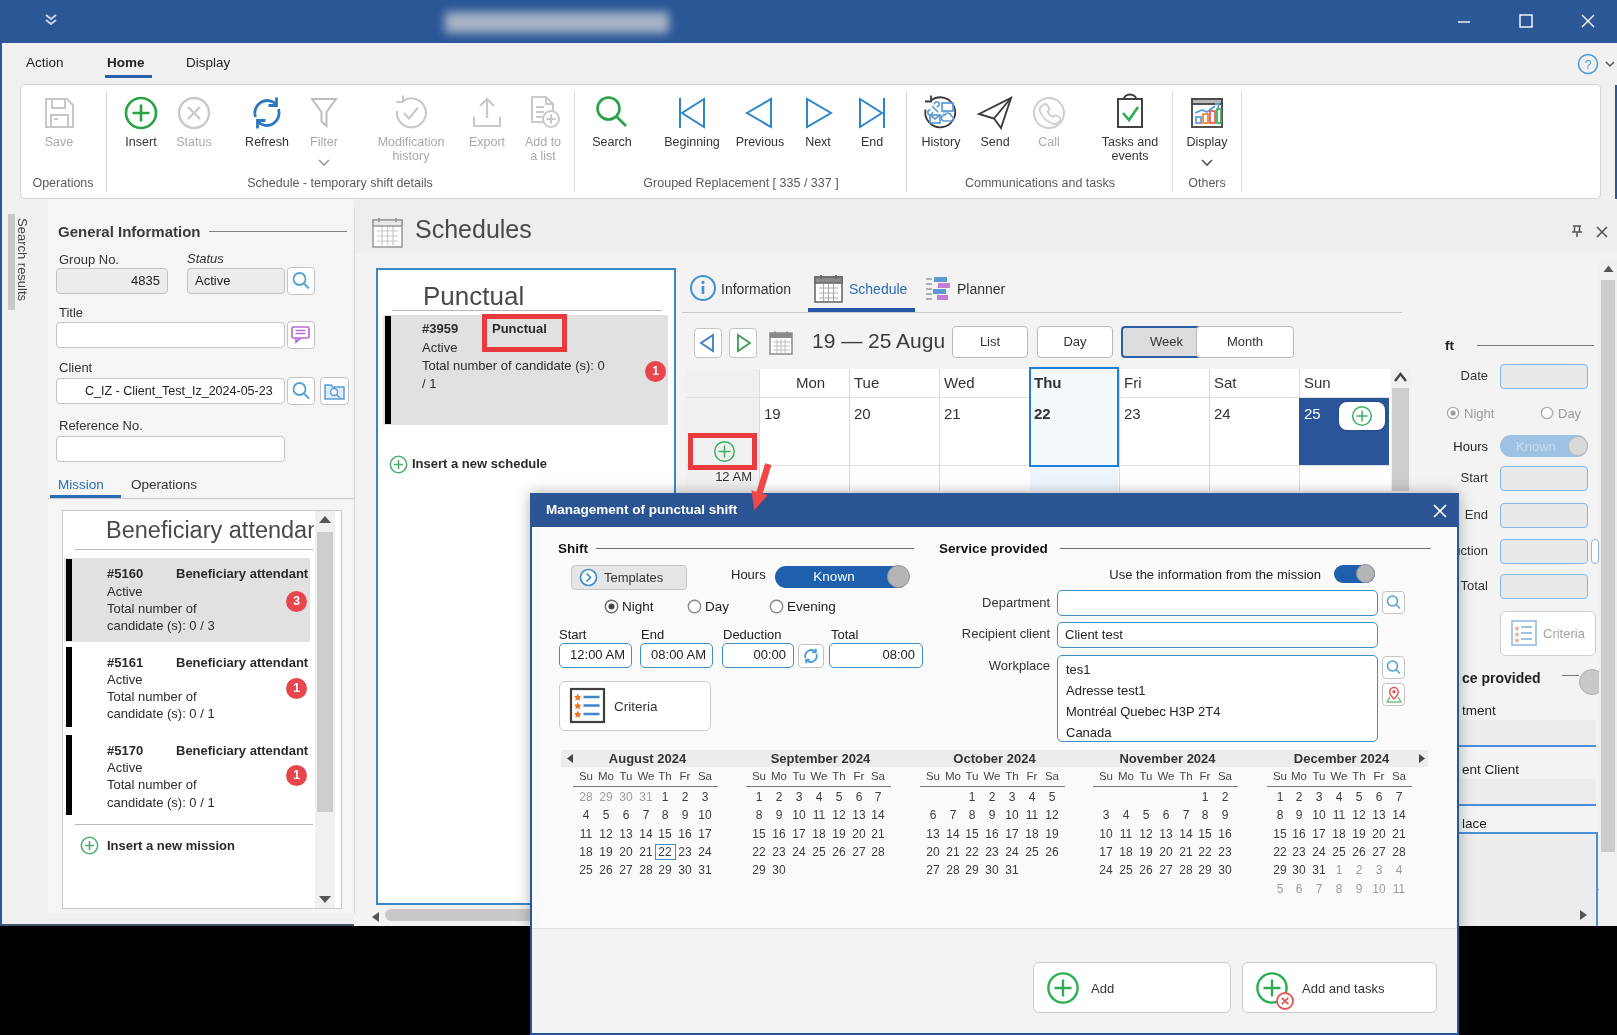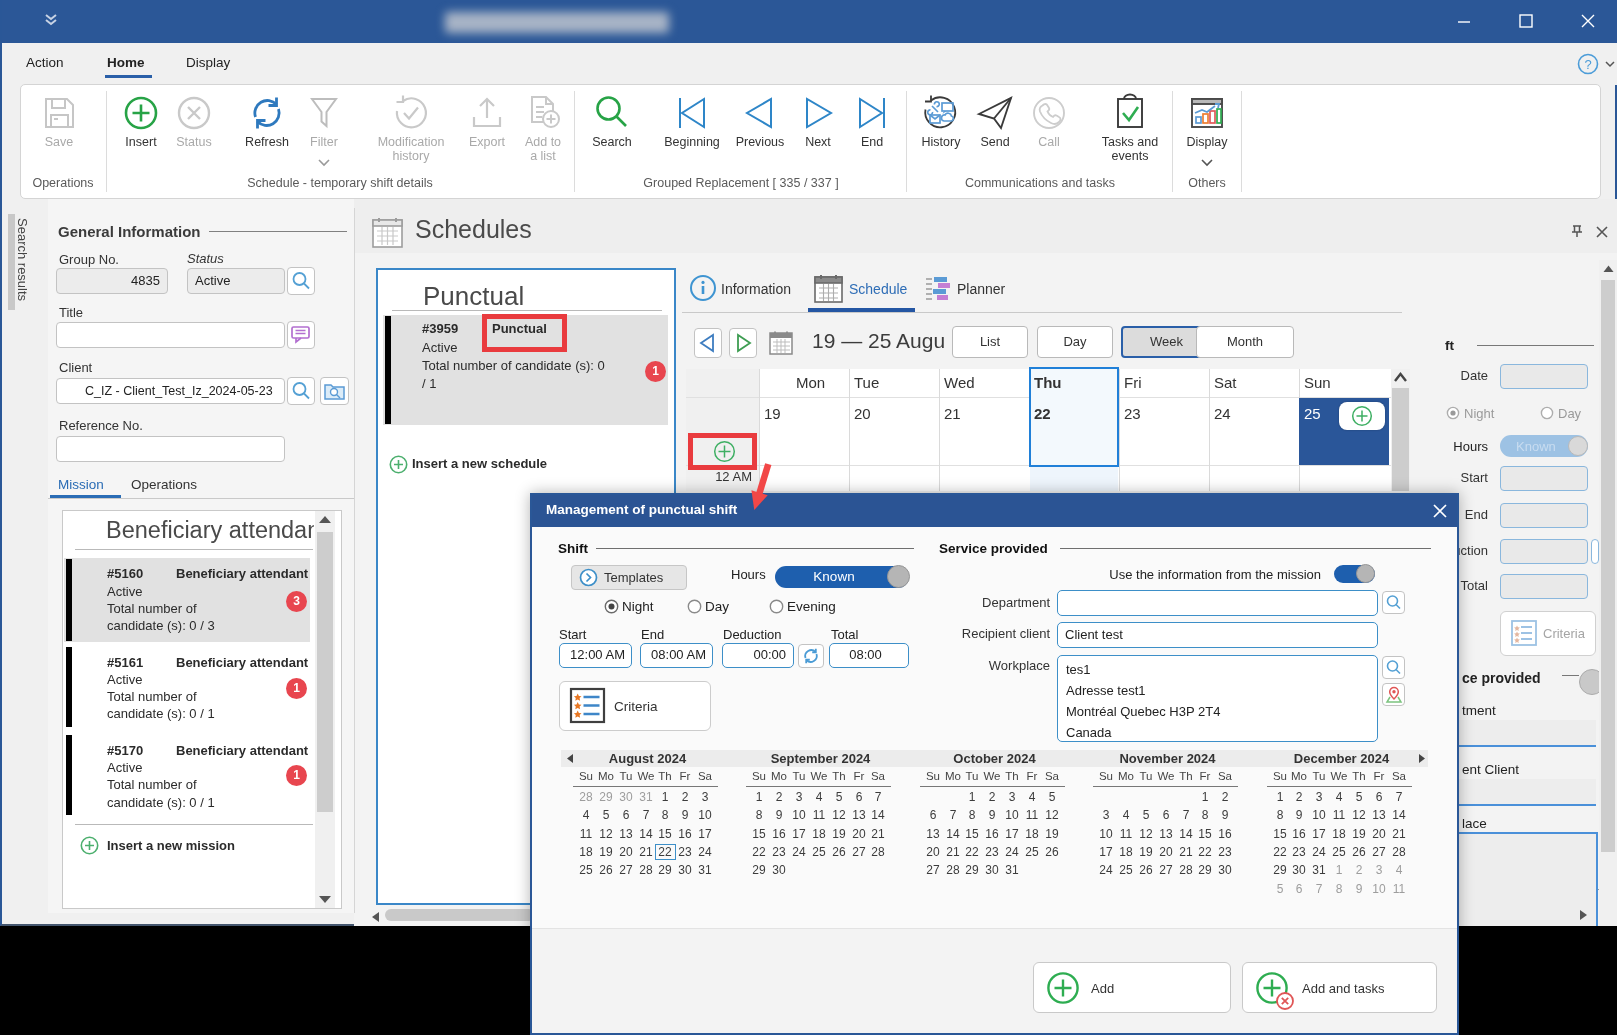--- a/index.html
+++ b/index.html
@@ -540,21 +540,21 @@
     <div class="dfld" style="left:640px;top:643px;width:73px;height:25px;text-align:right;line-height:22px;padding-right:6px;">08:00 AM</div>
     <div class="dfld" style="left:722px;top:643px;width:72px;height:25px;text-align:right;line-height:22px;padding-right:7px;">00:00</div>
     <div class="abs sqbtn" style="left:798px;top:644px;width:26px;height:24px;">
       <svg width="20" height="20" viewBox="0 0 20 20">
         <path d="M4.5 12 a6 6 0 0 1 10 -6" fill="none" stroke="#4a9bd5" stroke-width="1.8"></path>
         <path d="M14.8 2.8 v3.6 h-3.6" fill="none" stroke="#4a9bd5" stroke-width="1.8"></path>
         <path d="M15.5 8 a6 6 0 0 1 -10 6" fill="none" stroke="#4a9bd5" stroke-width="1.8"></path>
         <path d="M5.2 17.2 v-3.6 h3.6" fill="none" stroke="#4a9bd5" stroke-width="1.8"></path>
       </svg>
     </div>
-    <div class="dfld" style="left:829px;top:643px;width:80px;height:25px;text-align:center;line-height:22px;padding-right:7px;">08:00</div>
+    <div class="dfld" style="left:829px;top:643px;width:94px;height:25px;text-align:right;line-height:22px;padding-right:7px;">08:00</div>
     <div class="abs" style="left:559px;top:681px;width:152px;height:50px;background:#fff;border:1px solid #ccc;border-radius:6px;"></div>
     <svg class="abs" style="left:569px;top:687px" width="37" height="37" viewBox="0 0 37 37">
       <rect x="2" y="2" width="33" height="33" fill="#fff" stroke="#3f3f3f" stroke-width="2.2"></rect>
       <path d="M14.5 10 h16 M14.5 18.5 h16 M14.5 27 h16" stroke="#3e86c8" stroke-width="2.6"></path>
       <path d="M8.7 6.5 l1.2 2.4 2.6 .4 -1.9 1.8 .5 2.6 -2.4 -1.3 -2.4 1.3 .5 -2.6 -1.9 -1.8 2.6 -.4 z" fill="#e87722"></path>
       <path d="M8.7 15 l1.2 2.4 2.6 .4 -1.9 1.8 .5 2.6 -2.4 -1.3 -2.4 1.3 .5 -2.6 -1.9 -1.8 2.6 -.4 z" fill="#e87722"></path>
       <path d="M8.7 23.5 l1.2 2.4 2.6 .4 -1.9 1.8 .5 2.6 -2.4 -1.3 -2.4 1.3 .5 -2.6 -1.9 -1.8 2.6 -.4 z" fill="#e87722"></path>
     </svg>
     <div class="abs" style="left:614px;top:699px;font-size:13.5px;color:#333;">Criteria</div>
 

